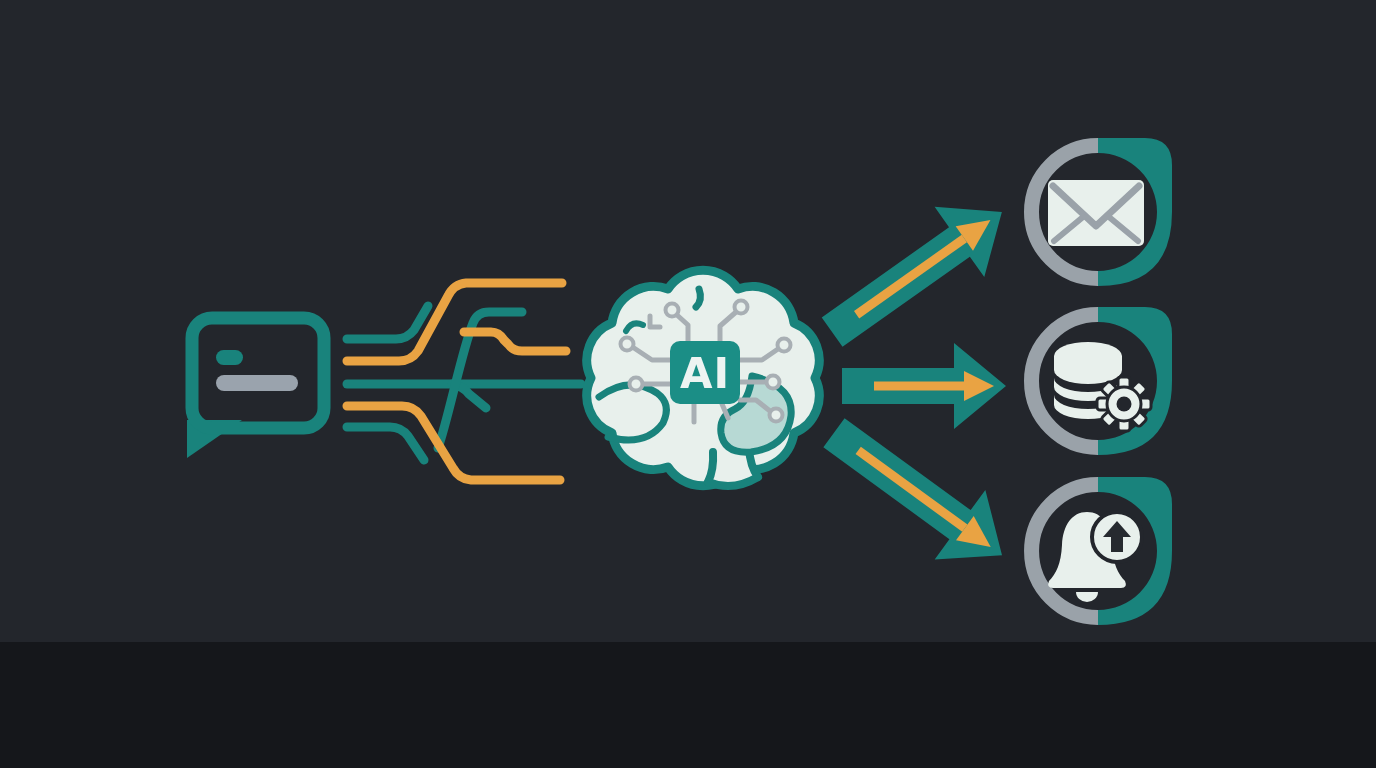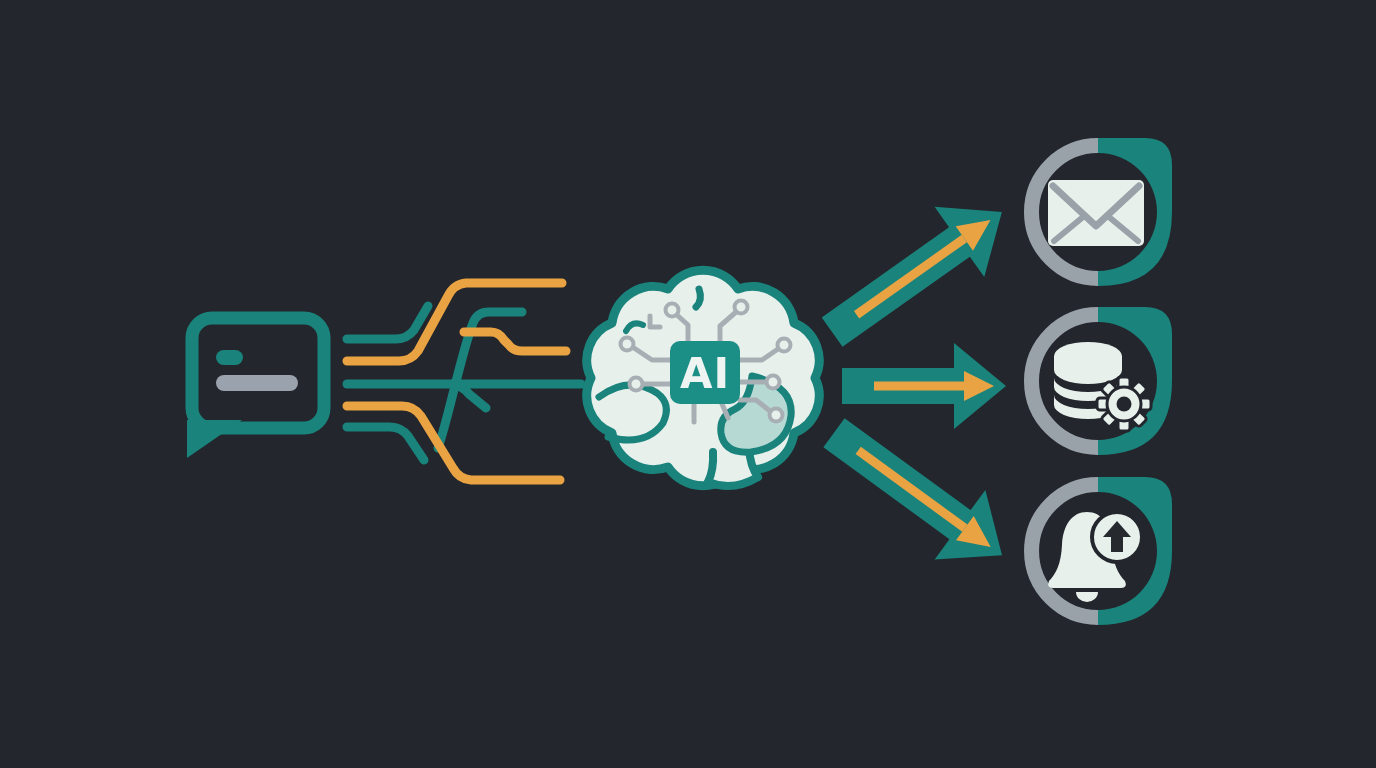--- a/index.html
+++ b/index.html
@@ -1,18 +1,18 @@
 <!DOCTYPE html>
 <html><head>
 <meta charset="utf-8">
 <style>
   html,body{margin:0;padding:0;background:#15171b;}
   .canvas{
     position:relative;
-    width:1376px;height:768px;
+    width:1376px;height:642px;
     background:#23262c;
     overflow:hidden;
     font-family:"DejaVu Sans", sans-serif;
   }
   svg{display:block;}
   .chip-label{
     font-family:"DejaVu Sans", sans-serif;
     font-weight:bold;
     font-size:42px;
     letter-spacing:1px;

